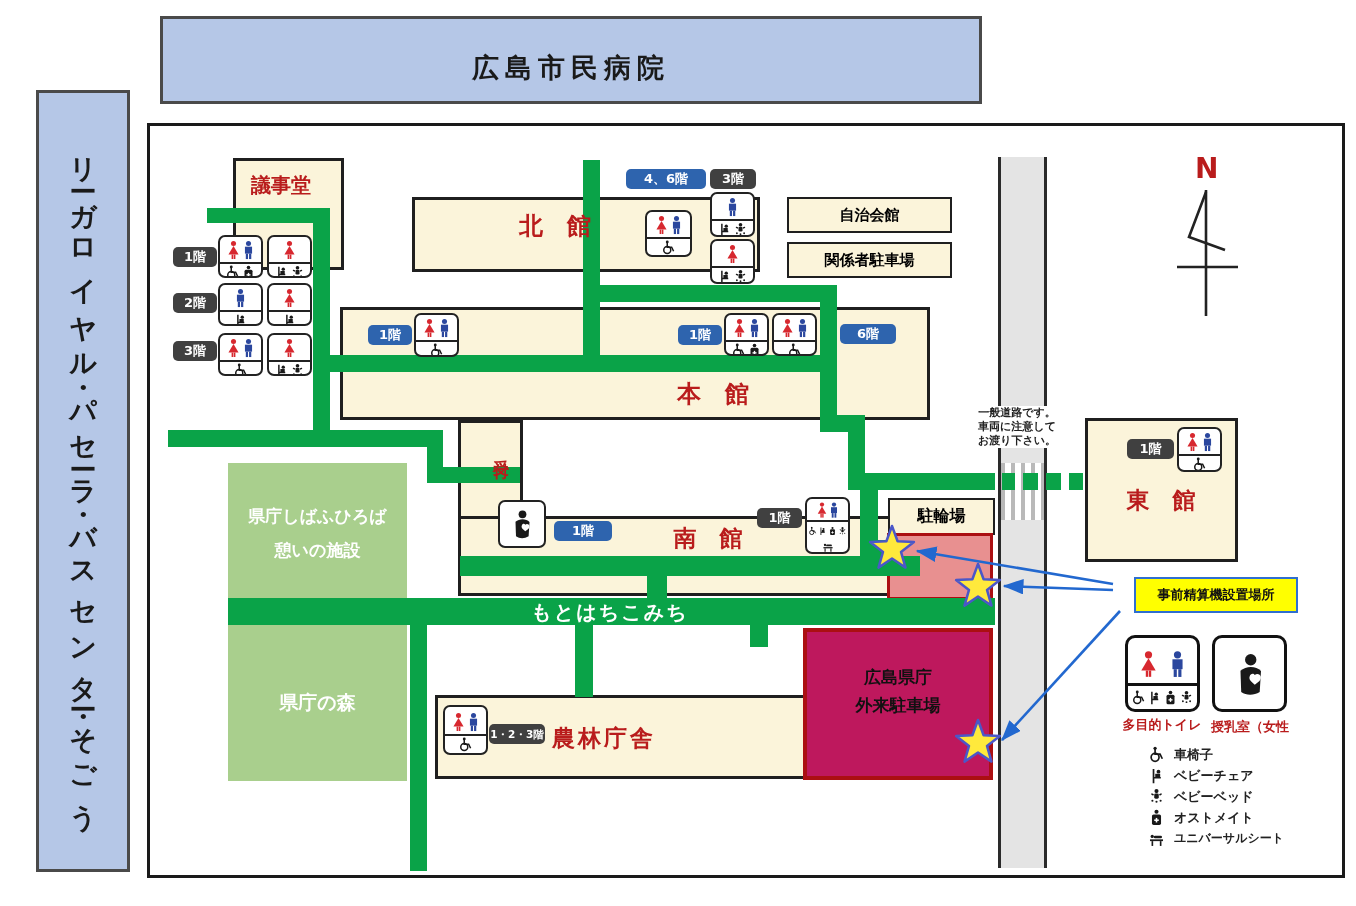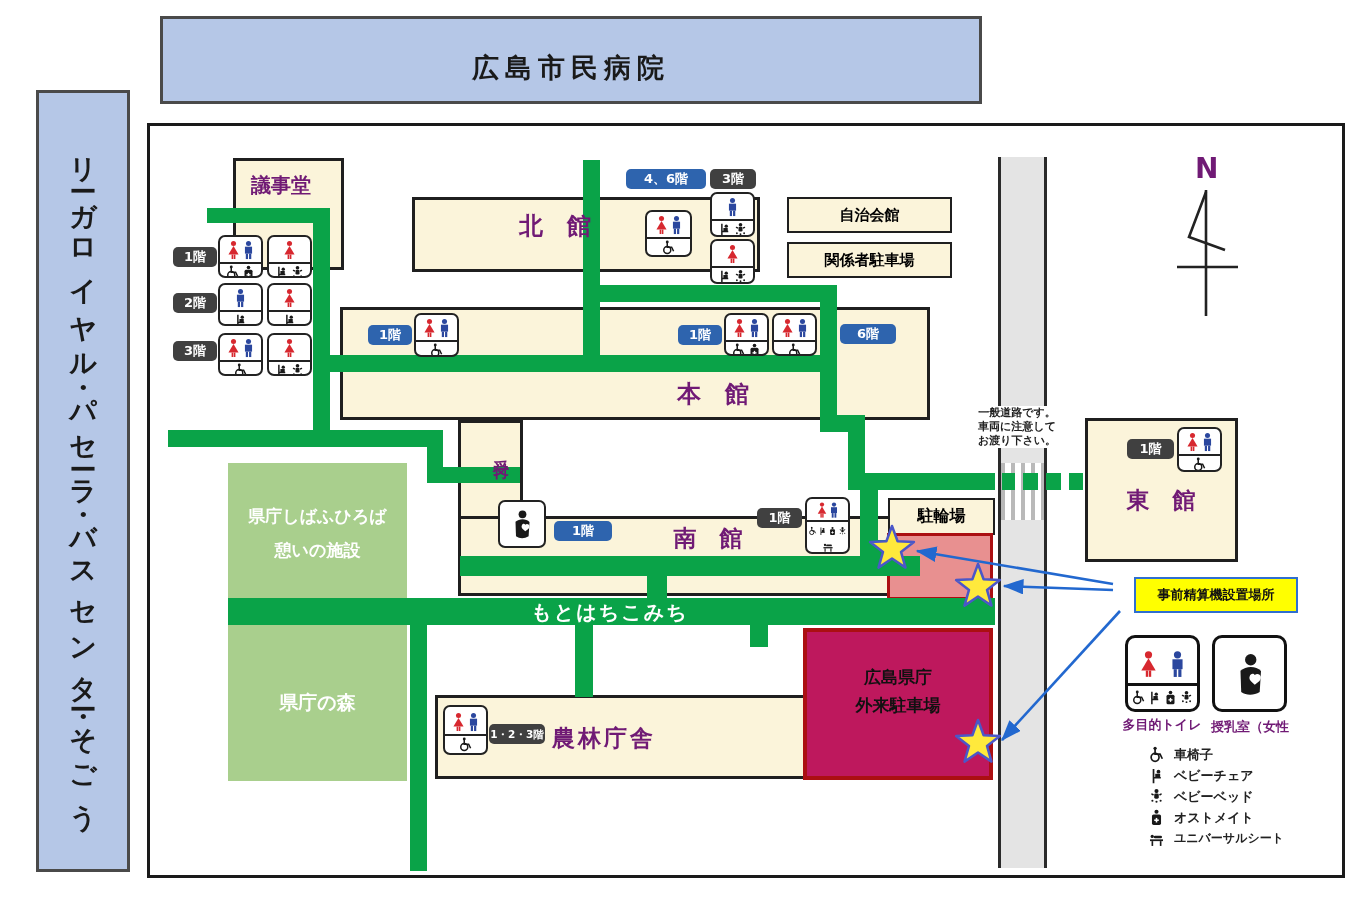--- a/index.html
+++ b/index.html
@@ -12,21 +12,21 @@
   
   .frame{border:3px solid #1a1a1a;background:#fff;}
   
   .park{background:#a9cf8d;color:#fff;font-weight:bold;}
   
   .road{background:#e4e4e4;border-left:3px solid #2a2a2a;border-right:3px solid #2a2a2a;}
   .crosswalk{background:repeating-linear-gradient(90deg,#b9b9b9 0 4px,#ffffff 4px 10px);}
   
   .bld{background:#fbf4da;border:3px solid #1f1f1f;}
   .bld.thin{border-width:2px;}
-  .bl{position:absolute;color:#701a75;font-weight:bold;white-space:nowrap;}
+  .bl{position:absolute;color:#b91c1c;font-weight:bold;white-space:nowrap;}
   
   .badge{position:absolute;height:20px;line-height:20px;border-radius:5px;color:#fff;font-weight:bold;
          font-size:13px;text-align:center;box-sizing:border-box;}
   .badge.med{background:#2e64ae;}
   .badge.dark{background:#404040;}
   
   .tbox{position:absolute;background:#fff;border:2px solid #222;border-radius:7px;box-sizing:border-box;
         display:flex;flex-direction:column;overflow:hidden;}
   .tbox-top{height:26px;border-bottom:2px solid #222;display:flex;justify-content:center;align-items:flex-end;padding:1px 0 0;}
   .tbox-bot,.tbox-bot2{flex:1;display:flex;justify-content:center;align-items:center;gap:1px;padding:1px 0;}

